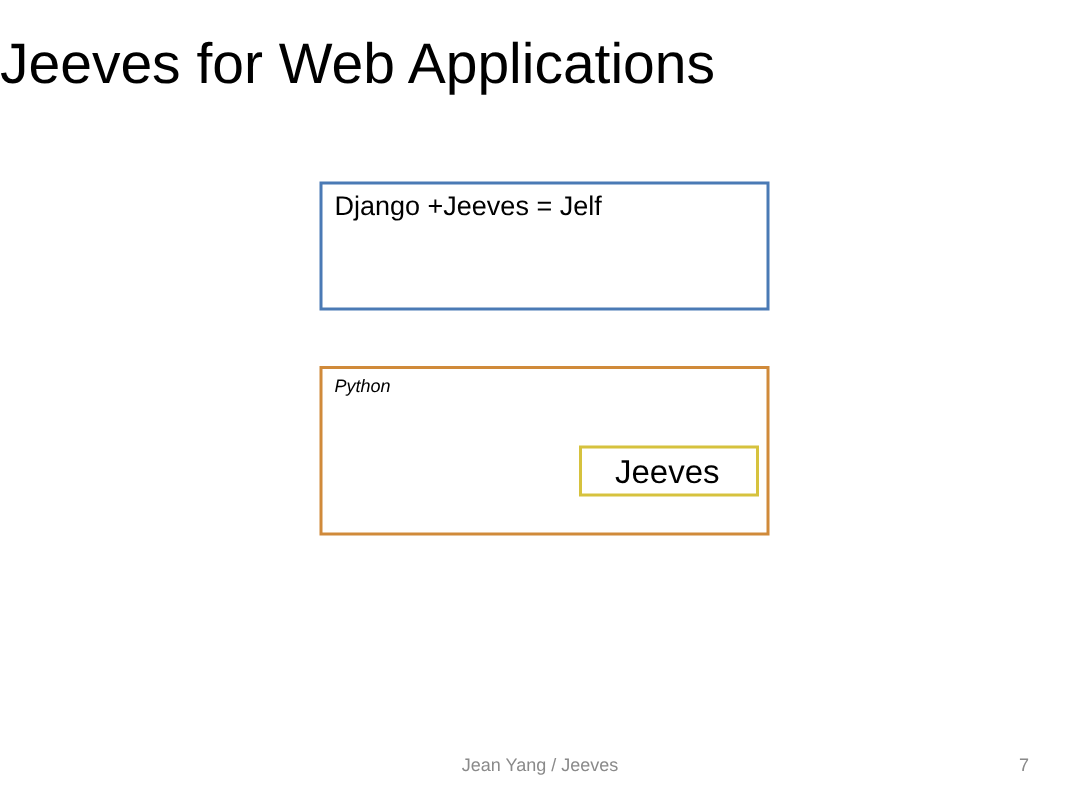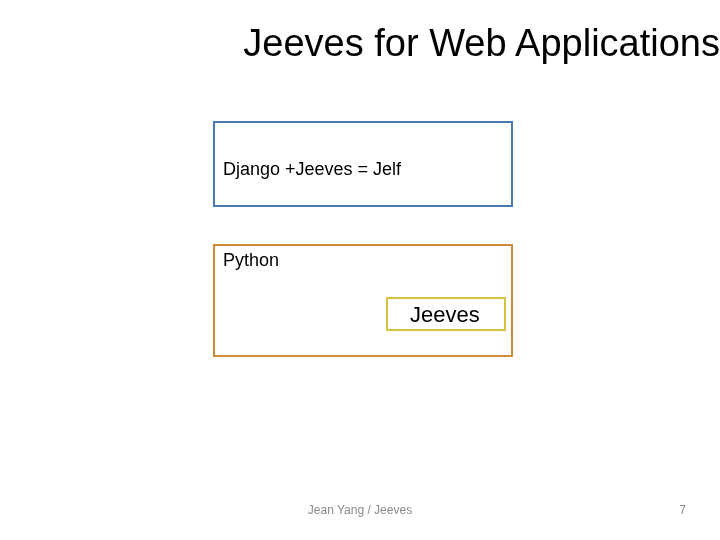--- a/index.html
+++ b/index.html
@@ -11,21 +11,21 @@
     font-family: Arial, Helvetica, sans-serif;
     color: #000;
     position: relative;
     overflow: hidden;
   }
   .title {
     position: absolute;
     left: 0;
     width: 720px;
     top: 22px;
-    text-align: right;
+    text-align: left;
     font-size: 38px;
     letter-spacing: 0px;
   }
   .box {
     position: absolute;
     box-sizing: border-box;
     background: #ffffff;
   }
   .box-top {
     left: 213px;
@@ -46,27 +46,27 @@
     top: 297px;
     width: 120px;
     height: 34px;
     border: 2px solid #d6c23e;
   }
   .label-top {
     position: absolute;
     left: 223px;
     top: 127px;
     font-size: 18px;
-    margin-top: 32px;
   }
   .label-bottom {
     position: absolute;
     left: 223px;
     top: 250px;
-    font-size: 18px;
+    font-size: 12px;
+    font-style: italic;
   }
   .label-inner {
     position: absolute;
     left: 410px;
     top: 302px;
     font-size: 22px;
   }
   .footer-center {
     position: absolute;
     left: 0;

